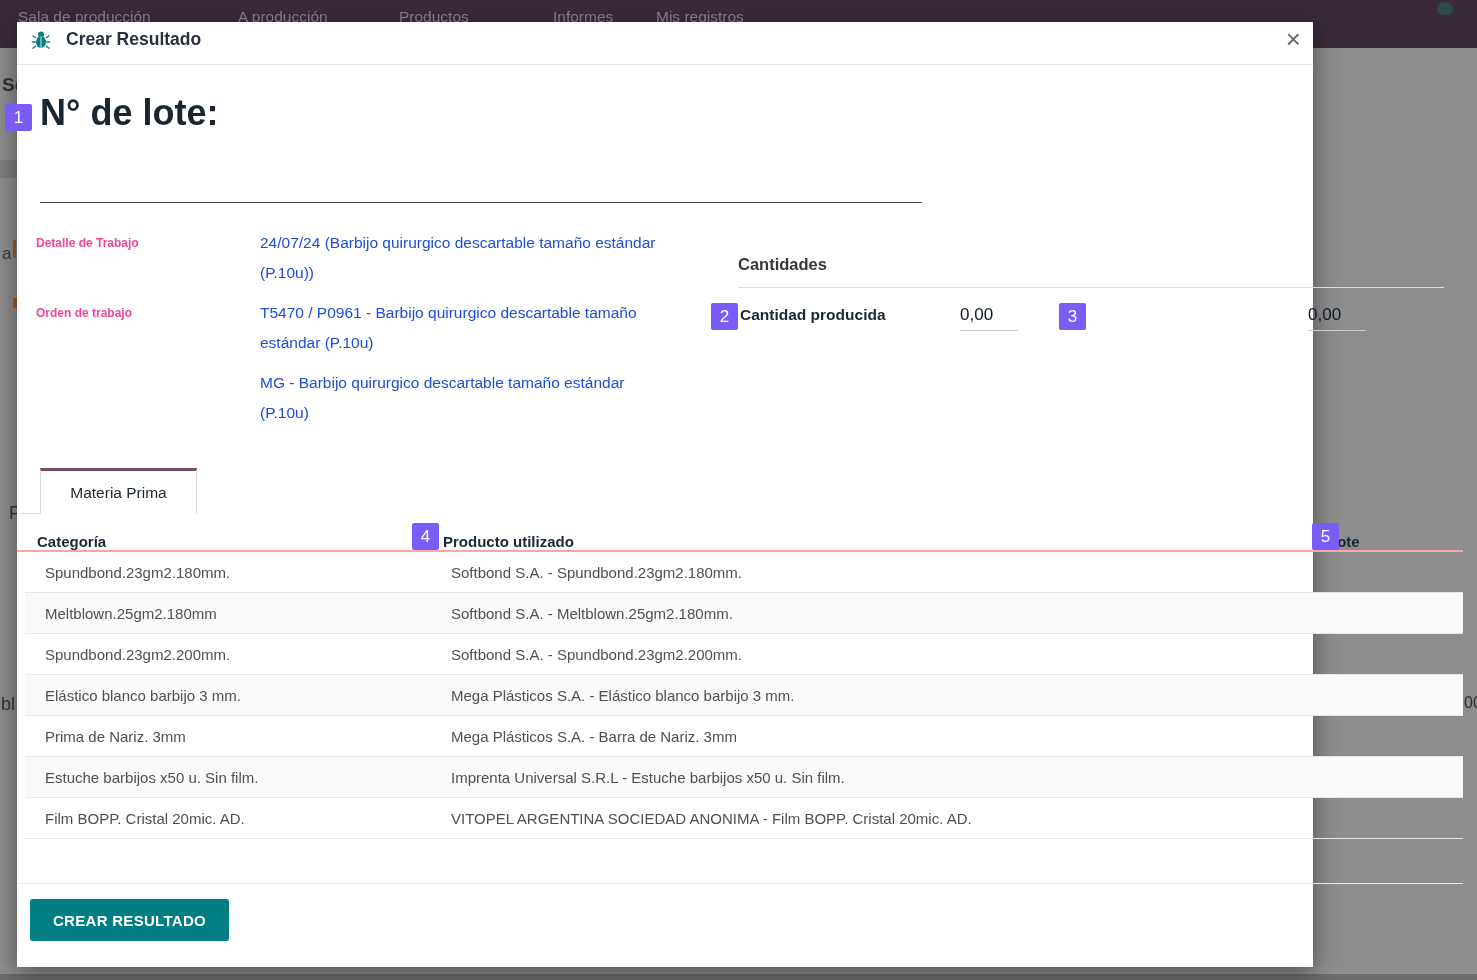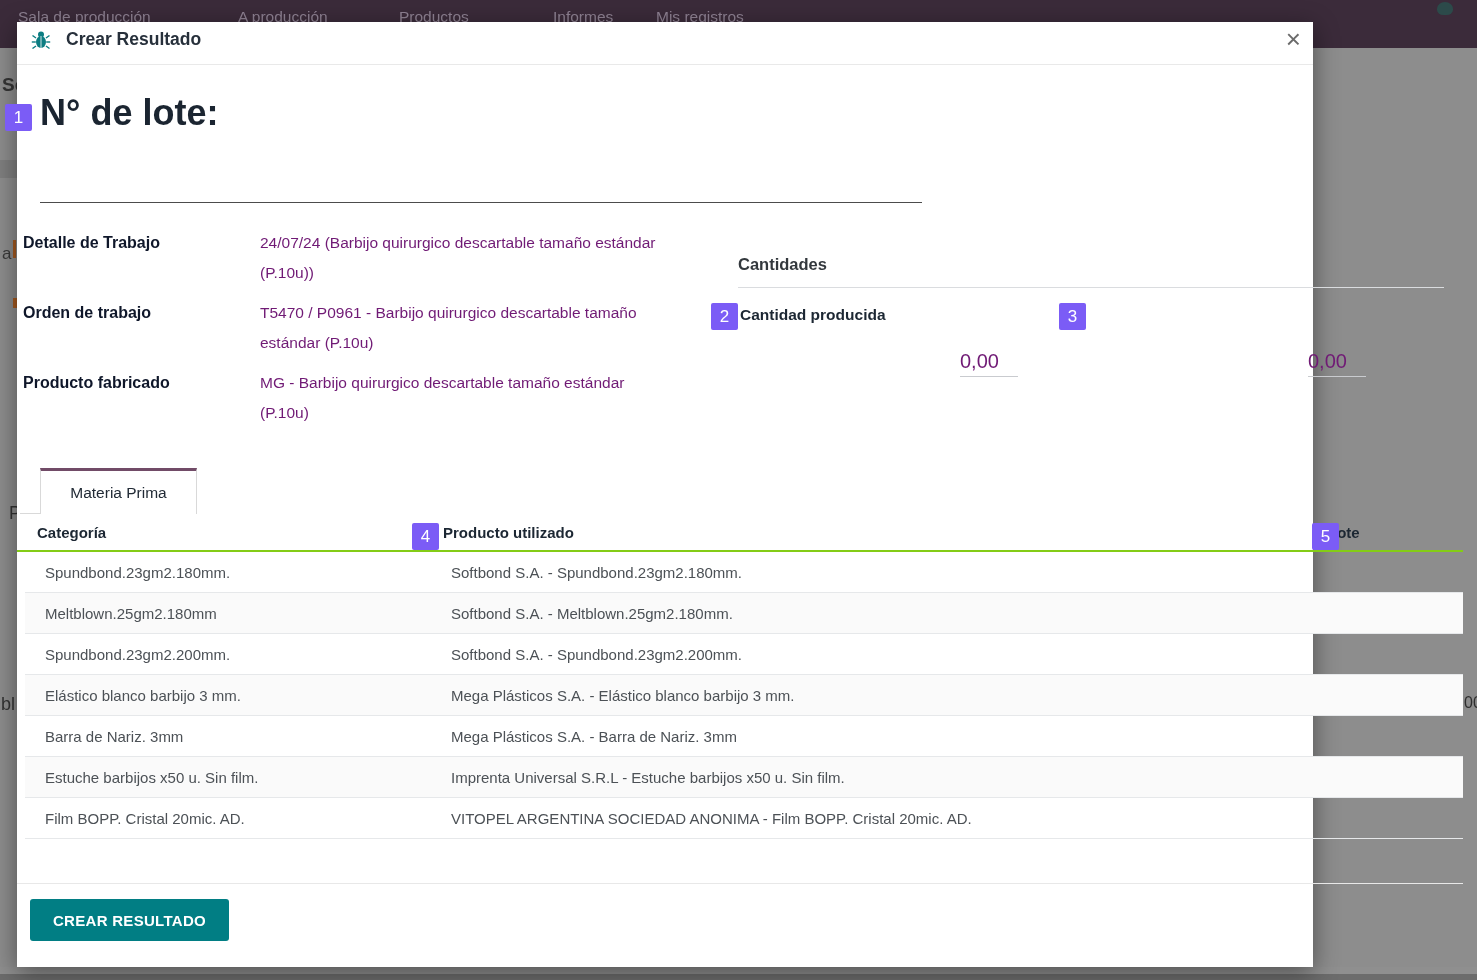--- a/index.html
+++ b/index.html
@@ -30,40 +30,40 @@
   .modal{position:absolute;left:17px;top:22px;width:1296px;height:945px;background:#fff;z-index:5;
          box-shadow:0 6px 24px rgba(0,0,0,.45);}
   .modal-header{position:absolute;left:0;top:0;width:100%;height:43px;border-bottom:1px solid #e9e9e9;}
   .bug-icon{position:absolute;left:14px;top:8px;width:20px;height:20px;}
   .modal-title{position:absolute;left:49px;top:7px;font-size:17.5px;font-weight:bold;color:#27303b;}
   .close-btn{position:absolute;right:12px;top:-3px;font-size:26px;color:#6b6b6b;cursor:pointer;line-height:40px;}
 
   .lot-heading{position:absolute;left:23px;top:70px;font-size:36px;font-weight:bold;color:#1b2531;}
   .lot-input{position:absolute;left:23px;top:180px;width:882px;height:2px;border-top:1px solid #4c4c4c;}
 
-  .info-label{position:absolute;left:6px;width:210px;font-size:16px;font-weight:bold;color:#0f172a;line-height:30px;}
-  .info-value{position:absolute;left:243px;width:412px;font-size:15.5px;color:#701a75;line-height:30px;}
+  .info-label{position:absolute;left:19px;width:210px;font-size:12px;font-weight:bold;color:#ec4899;line-height:30px;}
+  .info-value{position:absolute;left:243px;width:412px;font-size:15.5px;color:#1d4ed8;line-height:30px;}
   .ir1{top:206px}.ir2{top:276px}.ir3{top:346px}
 
   .qty-heading{position:absolute;left:721px;top:233px;font-size:16.5px;font-weight:600;color:#33383d;}
   .qty-underline{position:absolute;left:721px;top:265px;width:706px;height:1px;background:#dadcdf;}
   .qty-label{position:absolute;font-size:15.5px;font-weight:bold;color:#1c2733;line-height:28px;}
   .ql1{left:723px;top:279px;width:180px;}
   .ql2{left:1073px;top:279px;width:200px;}
-  .qty-input{position:absolute;top:279px;width:58px;height:30px;font-size:20px;color:#701a75;
-             border-bottom:1px solid #c9cbcf;line-height:28px;margin-top:46px;}
+  .qty-input{position:absolute;top:279px;width:58px;height:30px;font-size:17px;color:#0f172a;
+             border-bottom:1px solid #c9cbcf;line-height:28px;}
   .qi1{left:943px}.qi2{left:1291px}
 
   .tab{position:absolute;left:23px;top:446px;width:157px;height:46px;background:#fff;
        border-left:1px solid #d9d9d9;border-right:1px solid #d9d9d9;border-top:3px solid #714B67;
        text-align:center;line-height:43px;font-size:15.5px;color:#222b36;cursor:pointer;}
   .tab-stub-line{position:absolute;left:3px;top:491px;width:20px;height:1px;background:#d9d9d9;}
 
   .mtable{position:absolute;left:0;top:492px;width:1446px;}
-  .thead{display:flex;height:38px;align-items:center;border-bottom:2px solid #84cc16;}
+  .thead{display:flex;height:38px;align-items:flex-end;border-bottom:2px solid #fca5a5;}
   .thead .c1,.thead .c2,.thead .c3{font-size:15px;font-weight:bold;color:#1c2733;}
   .c1{flex:0 0 426px;padding-left:20px;}
   .c2{flex:1 1 auto;}
   .c3{flex:0 0 135px;}
   .trow{display:flex;height:41px;align-items:center;border-bottom:1px solid #e6e8ea;font-size:15px;color:#4c5156;cursor:pointer;margin-left:8px;}
   .trow:nth-child(odd){background:#fafafa;}
 
   .footer-divider{position:absolute;left:0;top:861px;width:1446px;height:1px;background:#e8e8e8;}
   .submit-btn{position:absolute;left:13px;top:877px;width:199px;height:42px;background:#017e84;color:#fff;
               border:none;border-radius:3px;font-size:15px;font-weight:bold;letter-spacing:.3px;cursor:pointer;}
@@ -127,21 +127,20 @@
       <span class="close-btn">×</span>
     </div>
 
     <div class="lot-heading">N° de lote:</div>
     <div class="lot-input"></div>
 
     <div class="info-label ir1">Detalle de Trabajo</div>
     <div class="info-value ir1">24/07/24 (Barbijo quirurgico descartable tamaño estándar (P.10u))</div>
     <div class="info-label ir2">Orden de trabajo</div>
     <div class="info-value ir2">T5470 / P0961 - Barbijo quirurgico descartable tamaño estándar (P.10u)</div>
-    <div class="info-label ir3">Producto fabricado</div>
     <div class="info-value ir3">MG - Barbijo quirurgico descartable tamaño estándar (P.10u)</div>
 
     <div class="qty-heading">Cantidades</div>
     <div class="qty-underline"></div>
     <div class="qty-label ql1">Cantidad producida</div>
     <div class="qty-input qi1">0,00</div>
     <div class="qty-input qi2">0,00</div>
 
     <div class="tab">Materia Prima</div>
     <div class="tab-stub-line"></div>
@@ -166,21 +165,21 @@
         <div class="c1">Spundbond.23gm2.200mm.</div>
         <div class="c2">Softbond S.A. - Spundbond.23gm2.200mm.</div>
         <div class="c3"></div>
       </div>
       <div class="trow">
         <div class="c1">Elástico blanco barbijo 3 mm.</div>
         <div class="c2">Mega Plásticos S.A. - Elástico blanco barbijo 3 mm.</div>
         <div class="c3"></div>
       </div>
       <div class="trow">
-        <div class="c1">Barra de Nariz. 3mm</div>
+        <div class="c1">Prima de Nariz. 3mm</div>
         <div class="c2">Mega Plásticos S.A. - Barra de Nariz. 3mm</div>
         <div class="c3"></div>
       </div>
       <div class="trow">
         <div class="c1">Estuche barbijos x50 u. Sin film.</div>
         <div class="c2">Imprenta Universal S.R.L - Estuche barbijos x50 u. Sin film.</div>
         <div class="c3"></div>
       </div>
       <div class="trow">
         <div class="c1">Film BOPP. Cristal 20mic. AD.</div>

